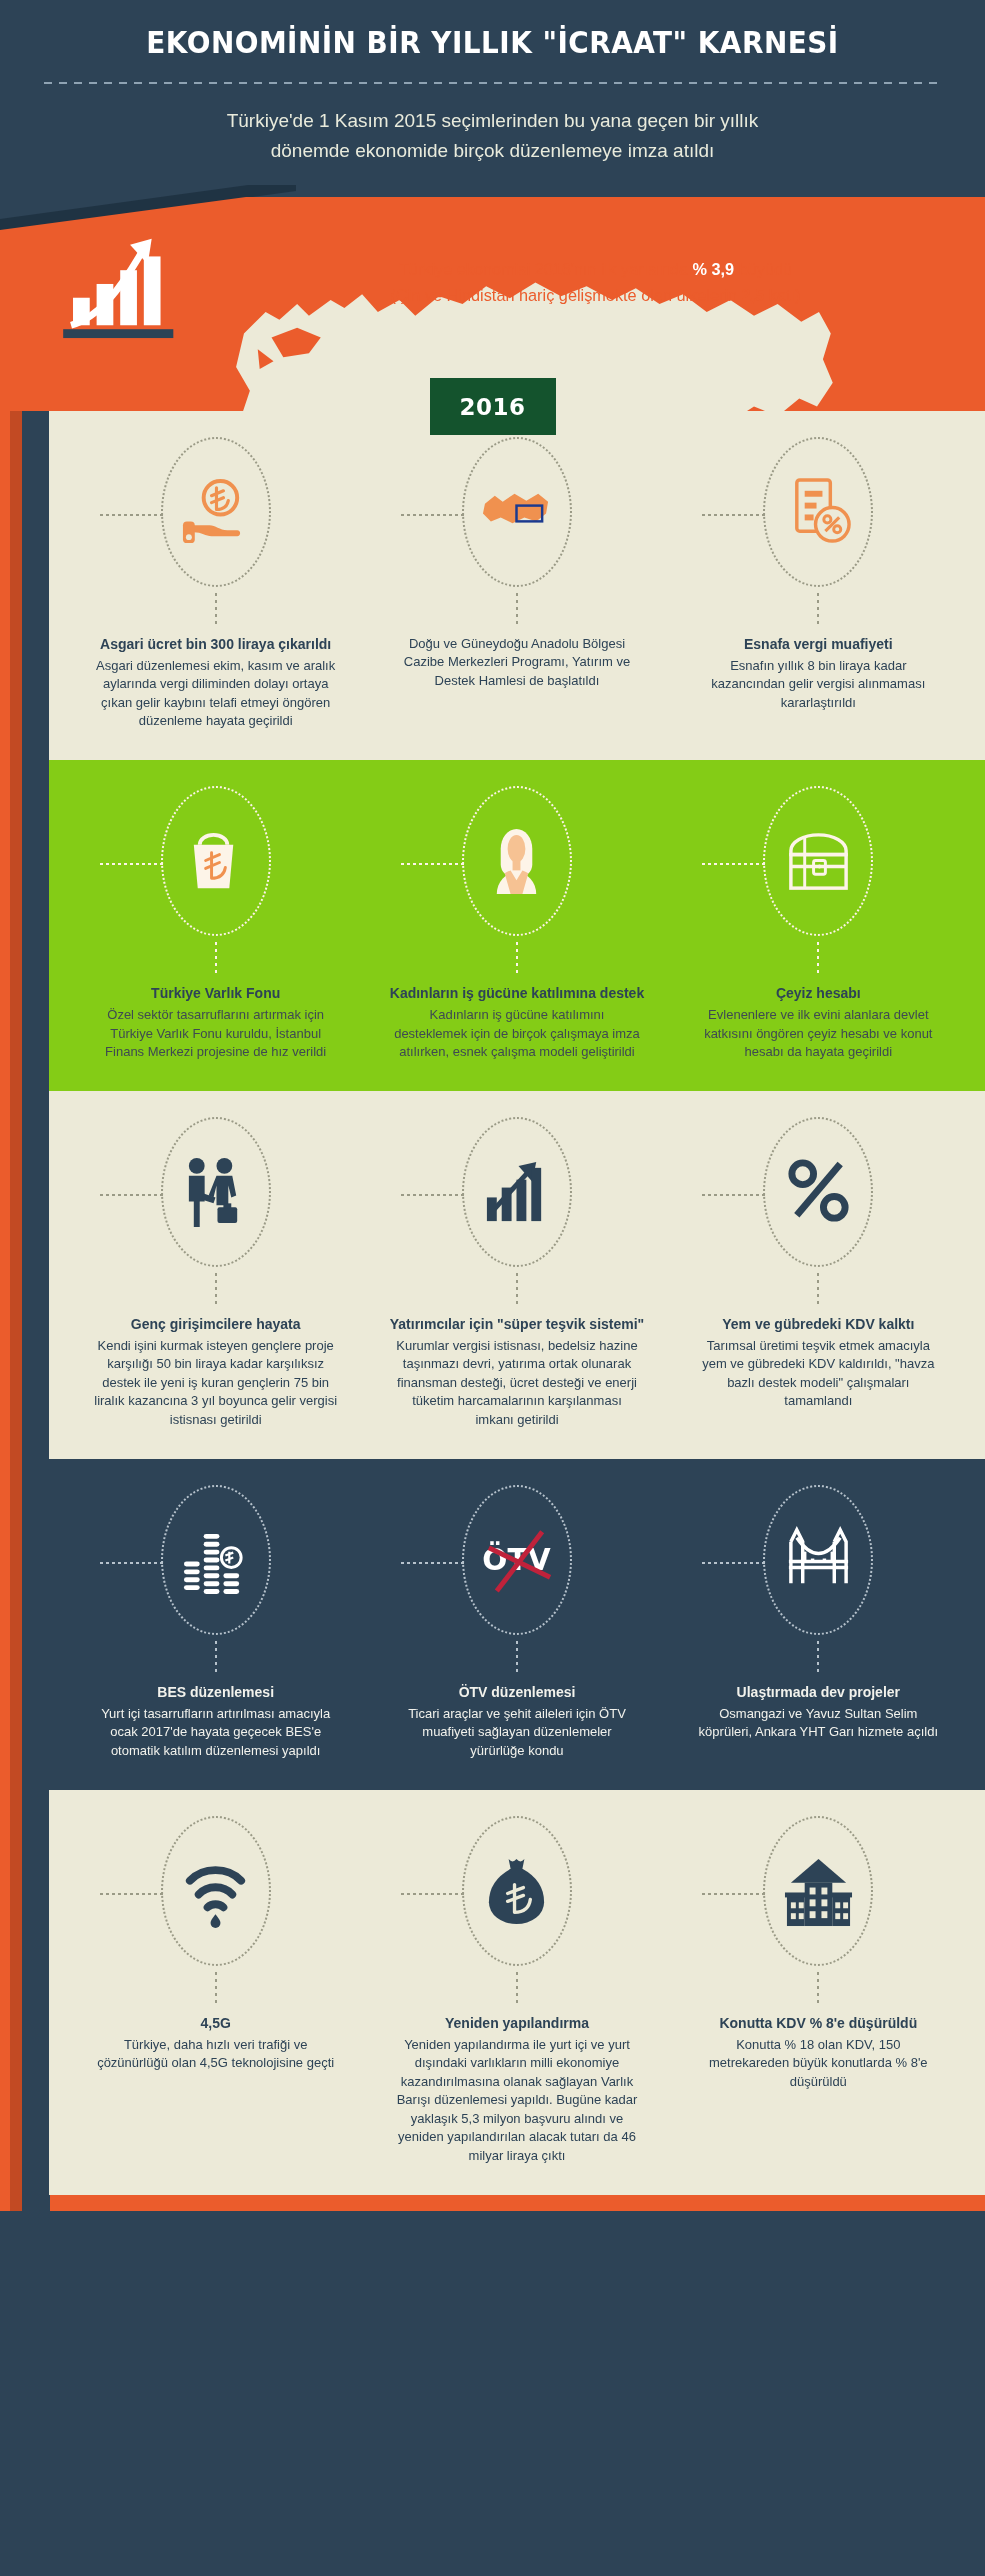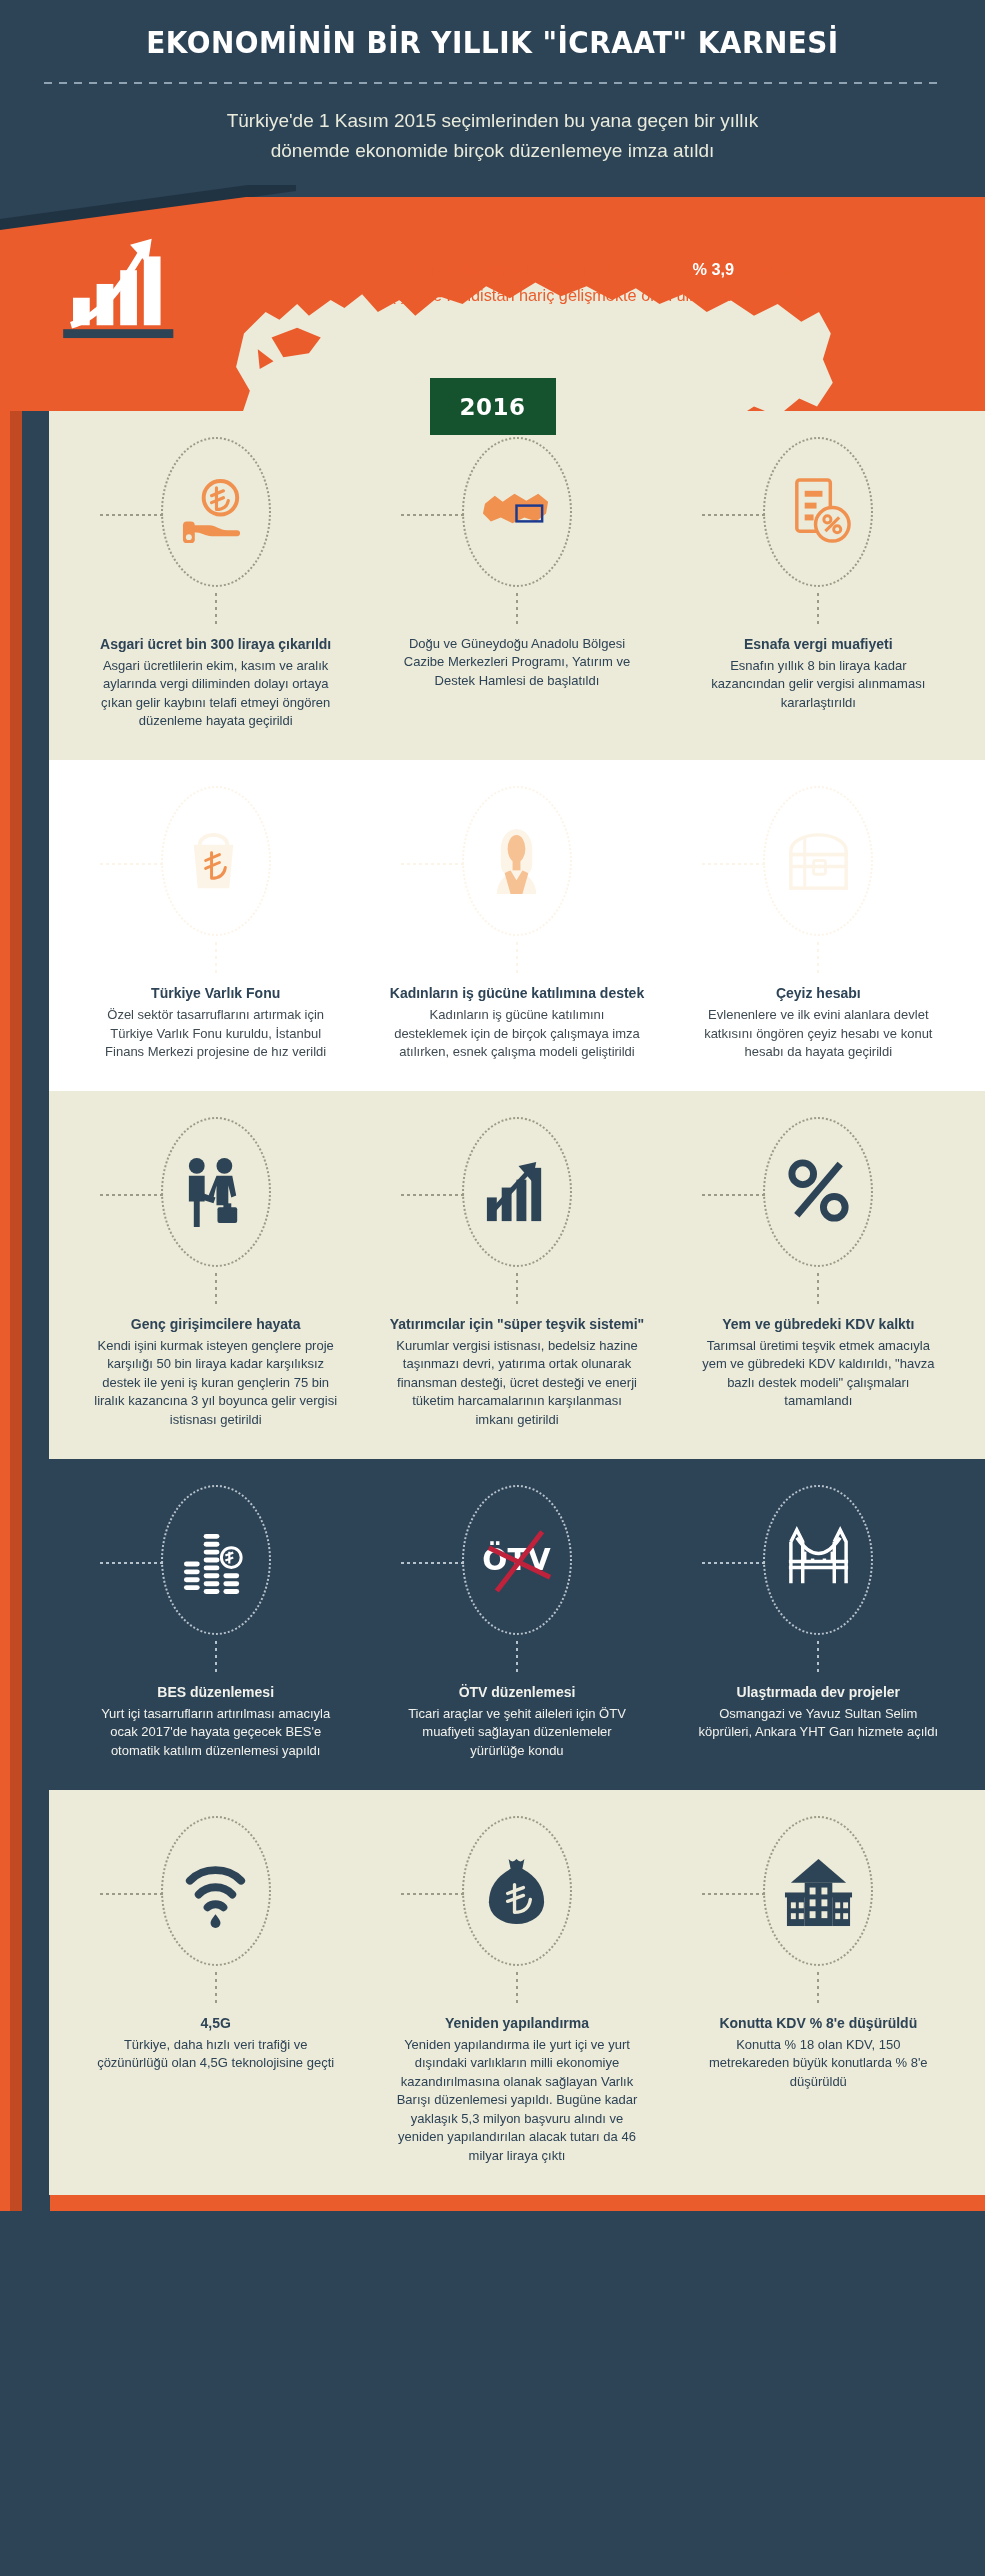--- a/index.html
+++ b/index.html
@@ -146,21 +146,21 @@
     z-index: 5;
   }
   .rows { position: relative; margin-left: 49px; z-index: 7; }
 
   .row {
     position: relative;
     display: flex;
     padding: 26px 16px 30px 16px;
   }
   .row.cream { background: #ecead8; }
-  .row.orange { background: #ffffff; }
+  .row.orange { background: #84cc16; }
   .row.navy  { background: #2d4356; }
 
   .cell {
     position: relative;
     flex: 1 1 0;
     display: flex;
     flex-direction: column;
     align-items: center;
     padding: 0 12px;
     text-align: center;
@@ -279,21 +279,21 @@
                   <circle cx="41" cy="24" r="17" fill="none" stroke="#f0914f" stroke-width="4"></circle>
         <path d="M37 14 v22 M32 22 l12 -5 M32 29 l12 -5 M37 36 c8 0 11 -4 12 -9" stroke="#f0914f" stroke-width="3.2" fill="none" stroke-linecap="round"></path>
         <path d="M14 52 h16 c6 0 10 5 18 5 h10 c4 0 4 6 0 6 H32 c-6 0 -10 -4 -18 -4 z" fill="#f0914f"></path>
         <rect x="3" y="48" width="12" height="22" rx="4" fill="#f0914f"></rect>
         <circle cx="9" cy="64" r="3" fill="#ecead8"></circle>
                 </svg>
               </span>
        </div>
        <div class="stem dark"></div>
        <div class="c-title">Asgari ücret bin 300 liraya çıkarıldı</div>
-       <div class="c-body">Asgari ücretlilerin ekim, kasım ve aralık aylarında vergi diliminden dolayı ortaya çıkan gelir kaybını telafi etmeyi öngören düzenleme hayata geçirildi</div>
+       <div class="c-body">Asgari düzenlemesi ekim, kasım ve aralık aylarında vergi diliminden dolayı ortaya çıkan gelir kaybını telafi etmeyi öngören düzenleme hayata geçirildi</div>
           </div>
           <div class="cell">
             <div class="oval d-dark">
          <div class="hline left dash-dark"></div>
          <span>
                 <svg class="icon-svg" width="71" height="77" viewBox="0 0 72 78" aria-hidden="true">
                   <path fill="#f0914f" d="M4,30 L14,22 L22,28 L34,20 L46,27 L58,20 L68,28 L66,40 L56,48 L44,44 L32,50 L20,44 L10,48 L2,40 Z"></path>
         <rect x="36" y="32" width="26" height="16" fill="none" stroke="#1b3a8f" stroke-width="2.5"></rect>
                 </svg>
               </span>

